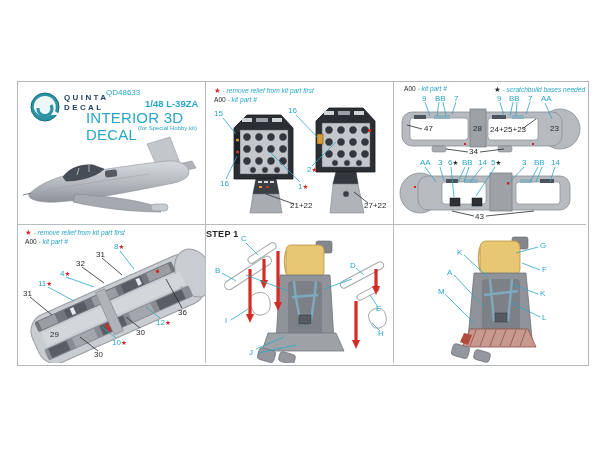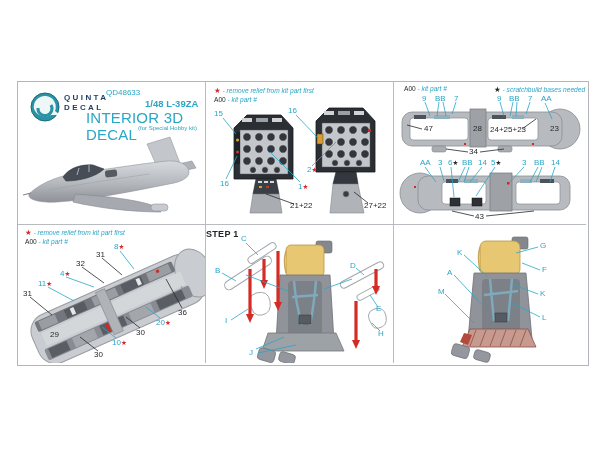--- a/index.html
+++ b/index.html
@@ -292,21 +292,21 @@
     <span class="co" style="left:96px;top:18px"><i>8</i><i class="st">★</i></span>
     <span class="co k" style="left:78px;top:26px">31</span>
     <span class="co k" style="left:58px;top:35px">32</span>
     <span class="co" style="left:42px;top:45px"><i>4</i><i class="st">★</i></span>
     <span class="co" style="left:20px;top:55px"><i>11</i><i class="st">★</i></span>
     <span class="co k" style="left:5px;top:65px">31</span>
     <span class="co k" style="left:32px;top:106px">29</span>
     <span class="co k" style="left:76px;top:126px">30</span>
     <span class="co" style="left:94px;top:114px"><i>10</i><i class="st">★</i></span>
     <span class="co k" style="left:118px;top:104px">30</span>
-    <span class="co" style="left:138px;top:94px"><i>20</i><i class="st">★</i></span>
+    <span class="co" style="left:138px;top:94px"><i>12</i><i class="st">★</i></span>
     <span class="co k" style="left:160px;top:84px">36</span>
   </div>
 
   <div class="cell c5">
     <div class="stitle">STEP 1</div>
     <svg class="draw" width="188" height="139" viewBox="0 0 188 139">
 
       <rect x="110" y="16" width="16" height="12" rx="2" fill="#84888d" stroke="#64686d" stroke-width="0.6"></rect>
       <rect x="80" y="20" width="38" height="32" rx="5" fill="#e8c773" stroke="#bb9440" stroke-width="0.8"></rect>
       <path d="M80,26 q-3,10 0,22" stroke="#c9a557" stroke-width="1.5" fill="none"></path>

